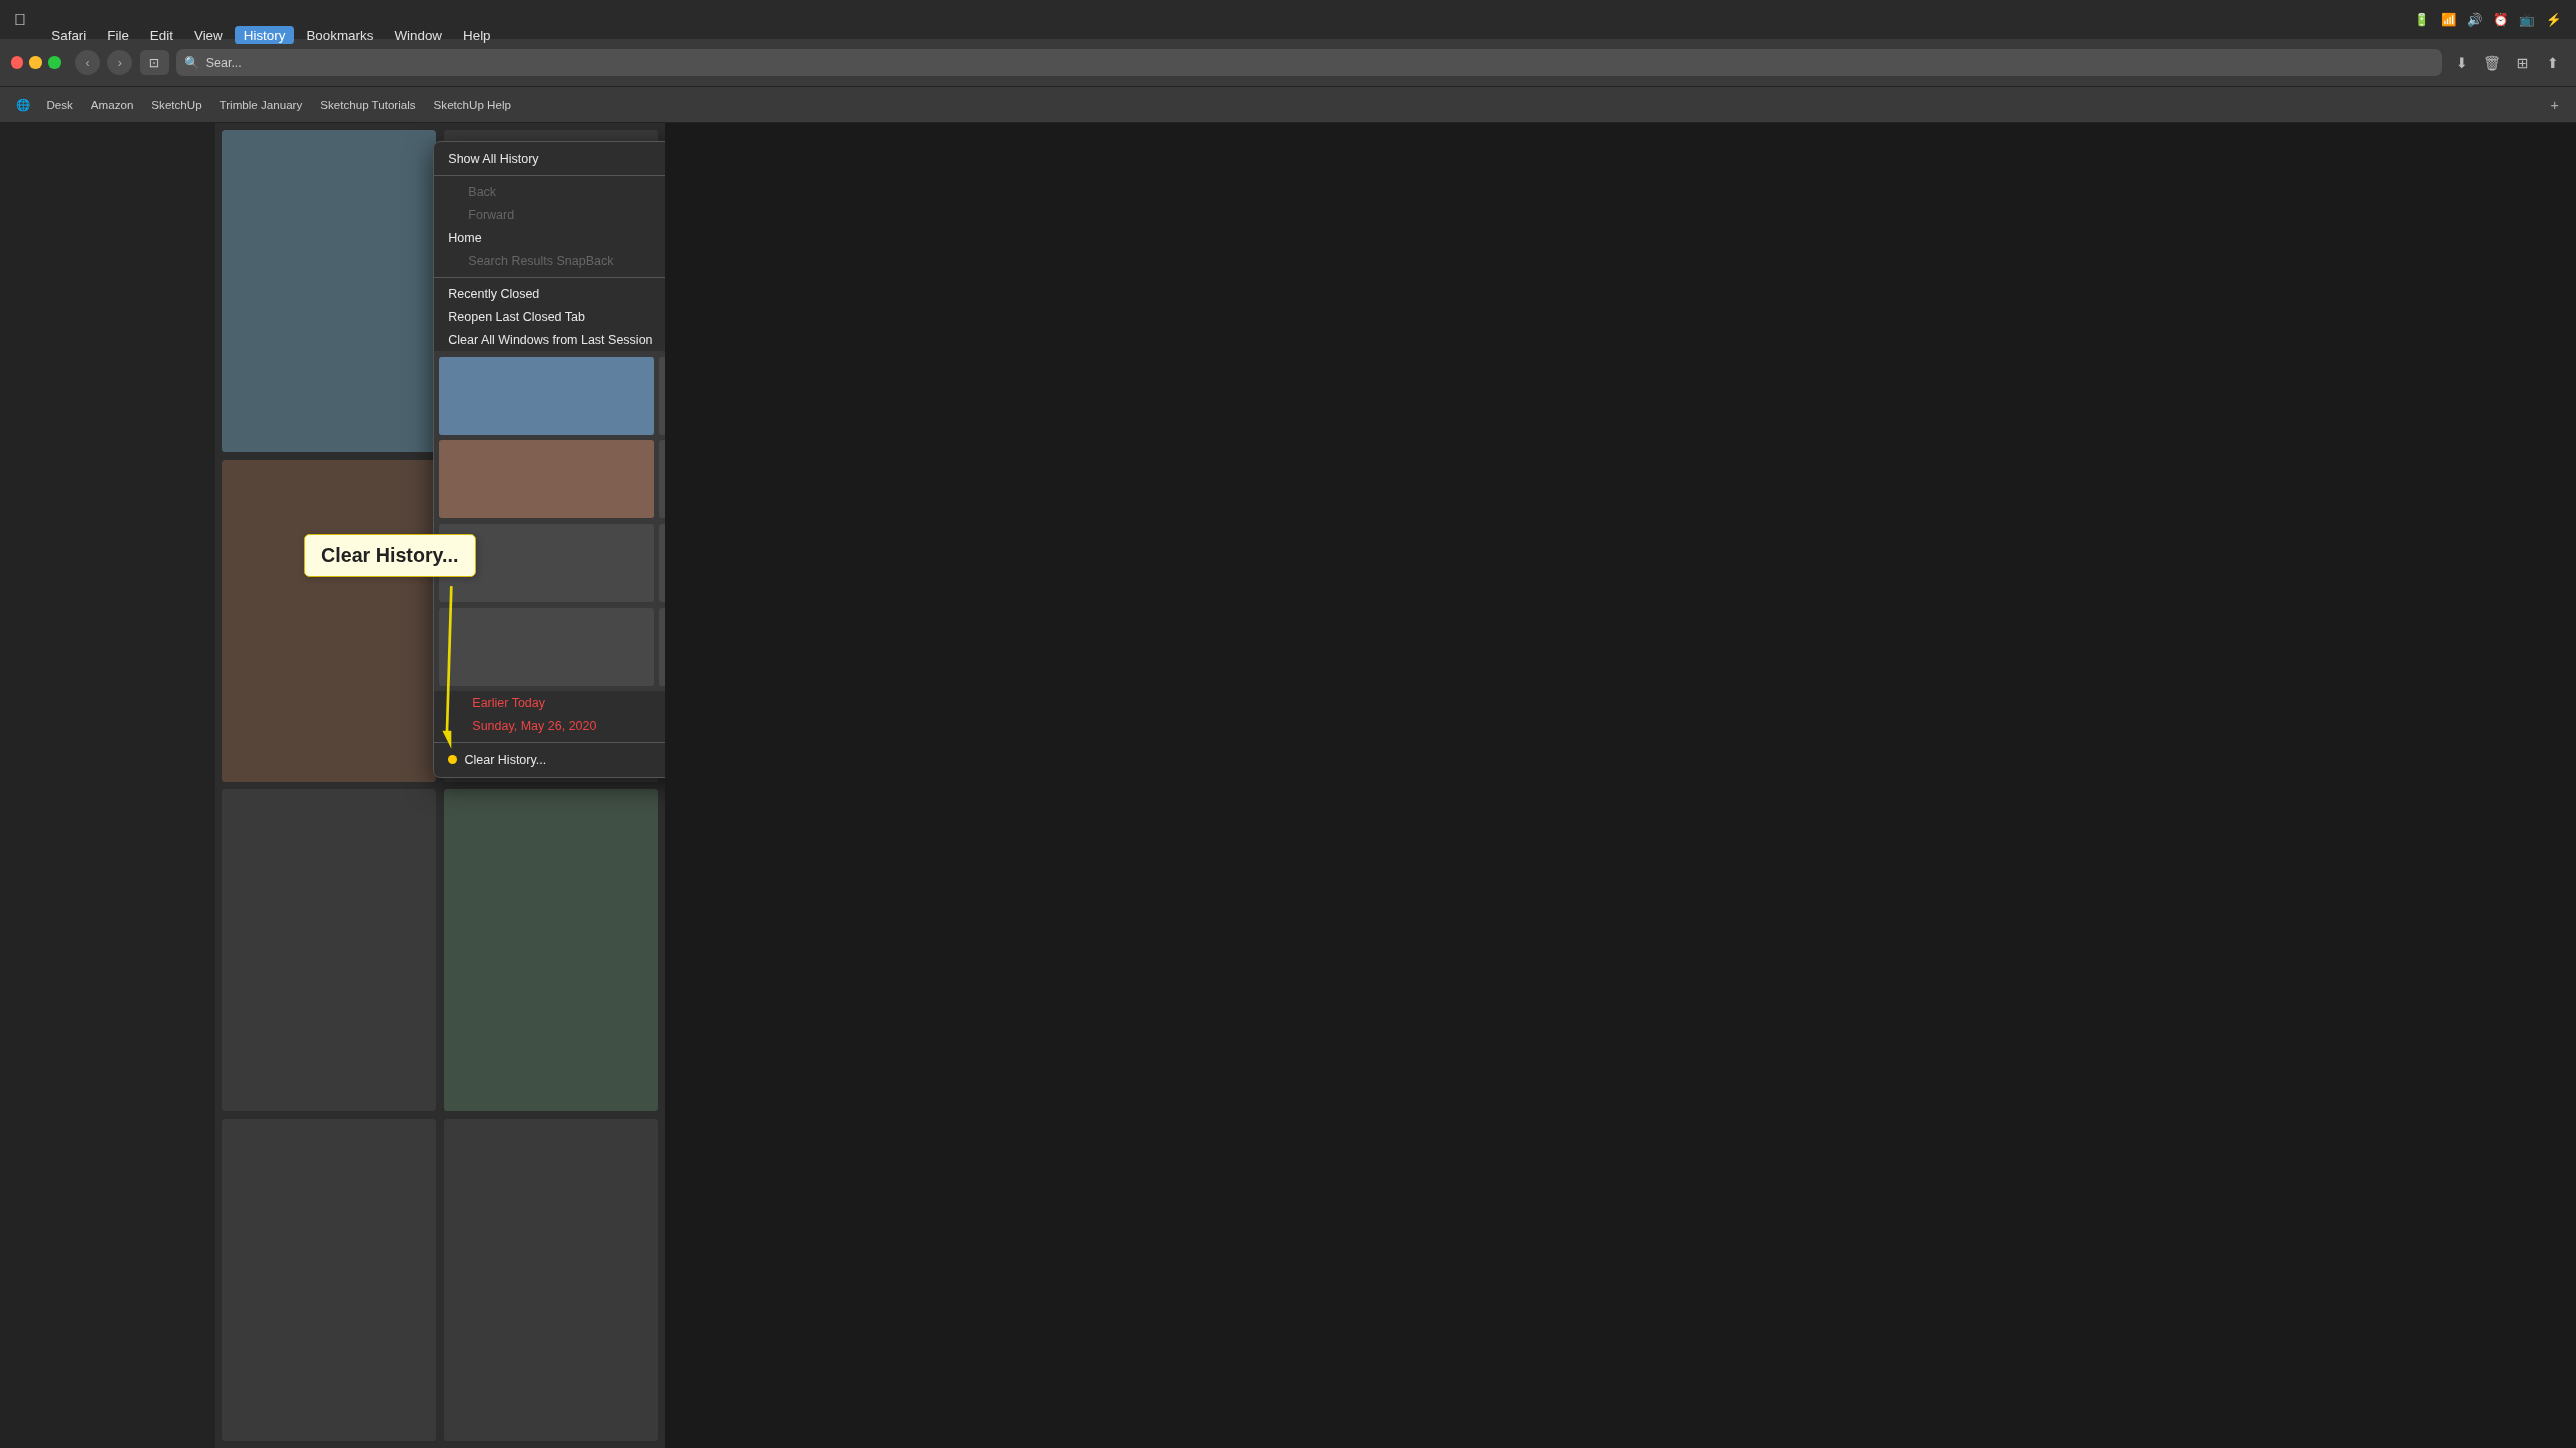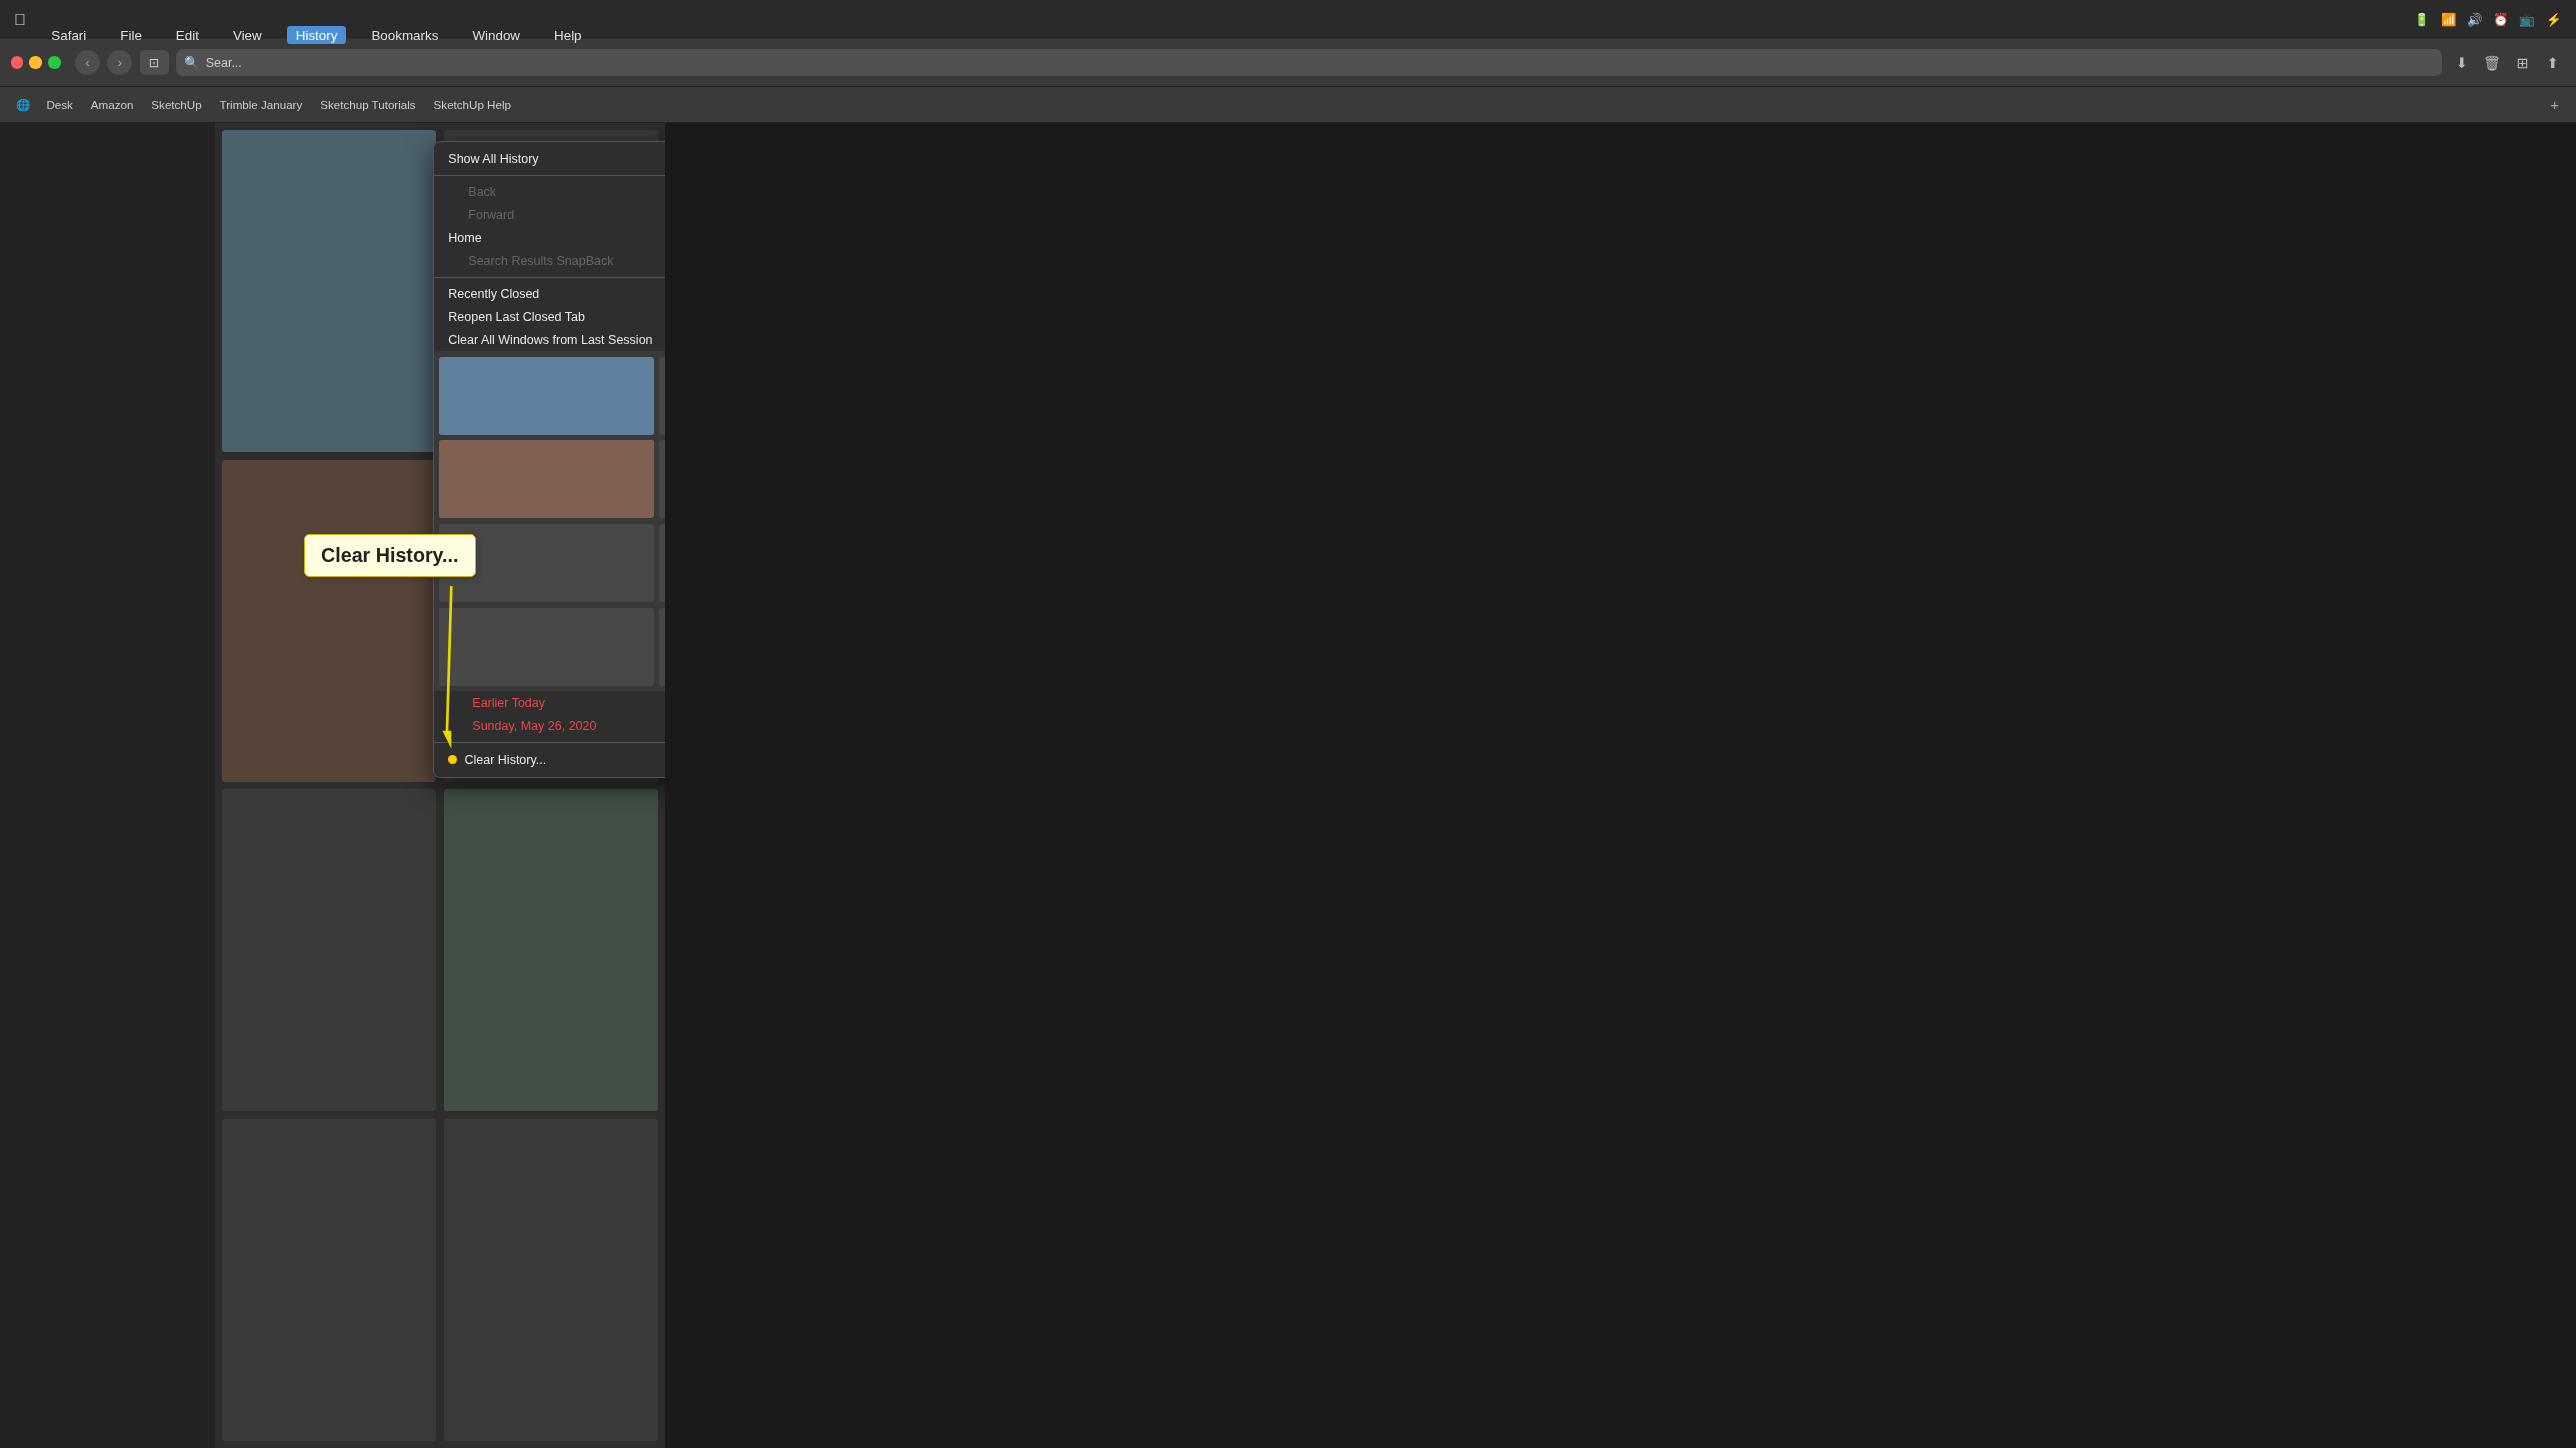--- a/index.html
+++ b/index.html
@@ -26,21 +26,21 @@
     }
 
     .apple-logo {
       font-size: 16px;
       color: #e0e0e0;
       margin-right: 16px;
     }
 
     .menu-items {
       display: flex;
-      gap: 16px;
+      gap: 3px;
       margin-top: 31px;
     }
 
     .menu-item {
       color: #e0e0e0;
       font-size: 13.4px;
       padding: 1.8px 9px;
       border-radius: 3.6px;
       cursor: pointer;
       white-space: nowrap;

